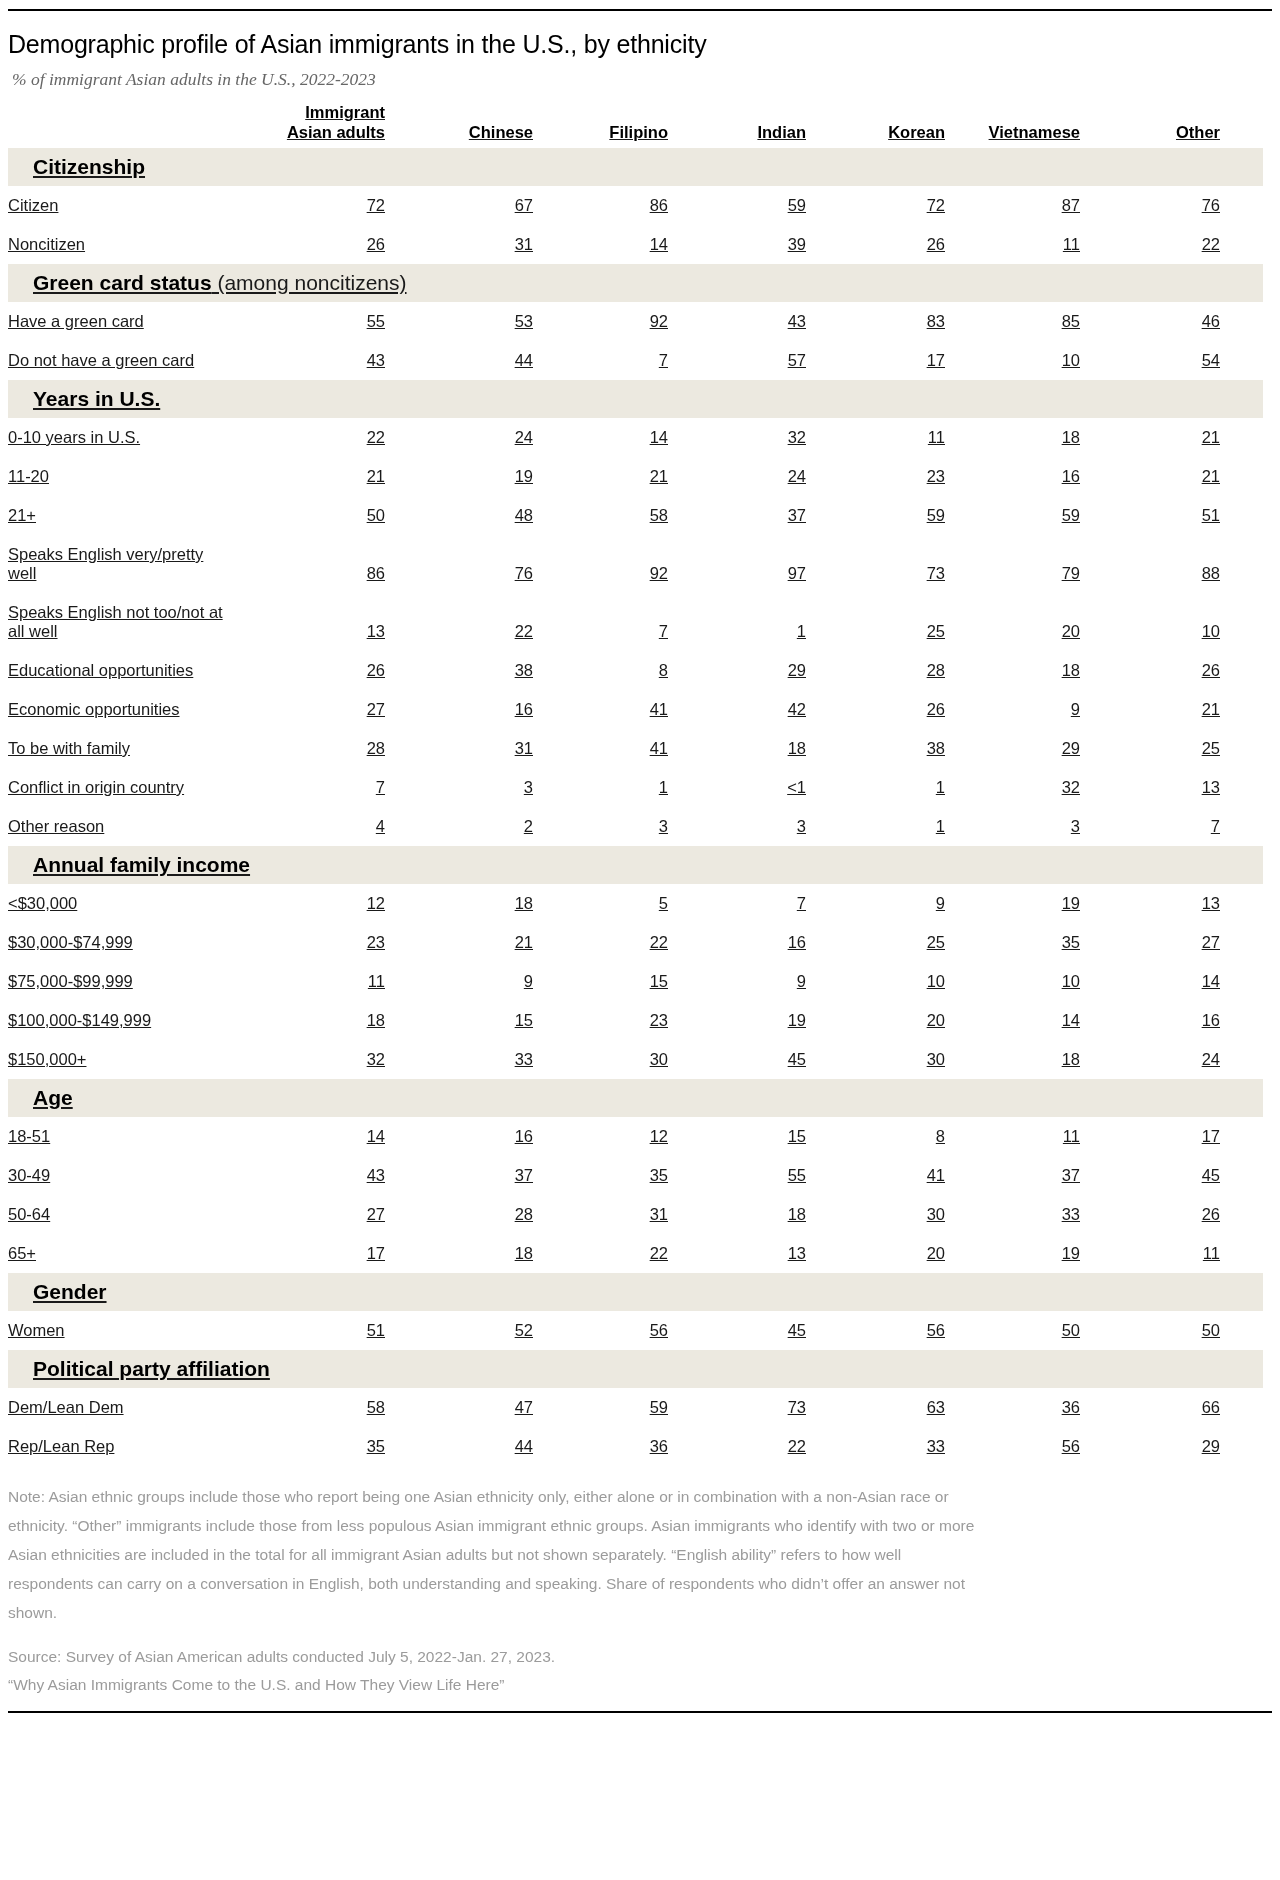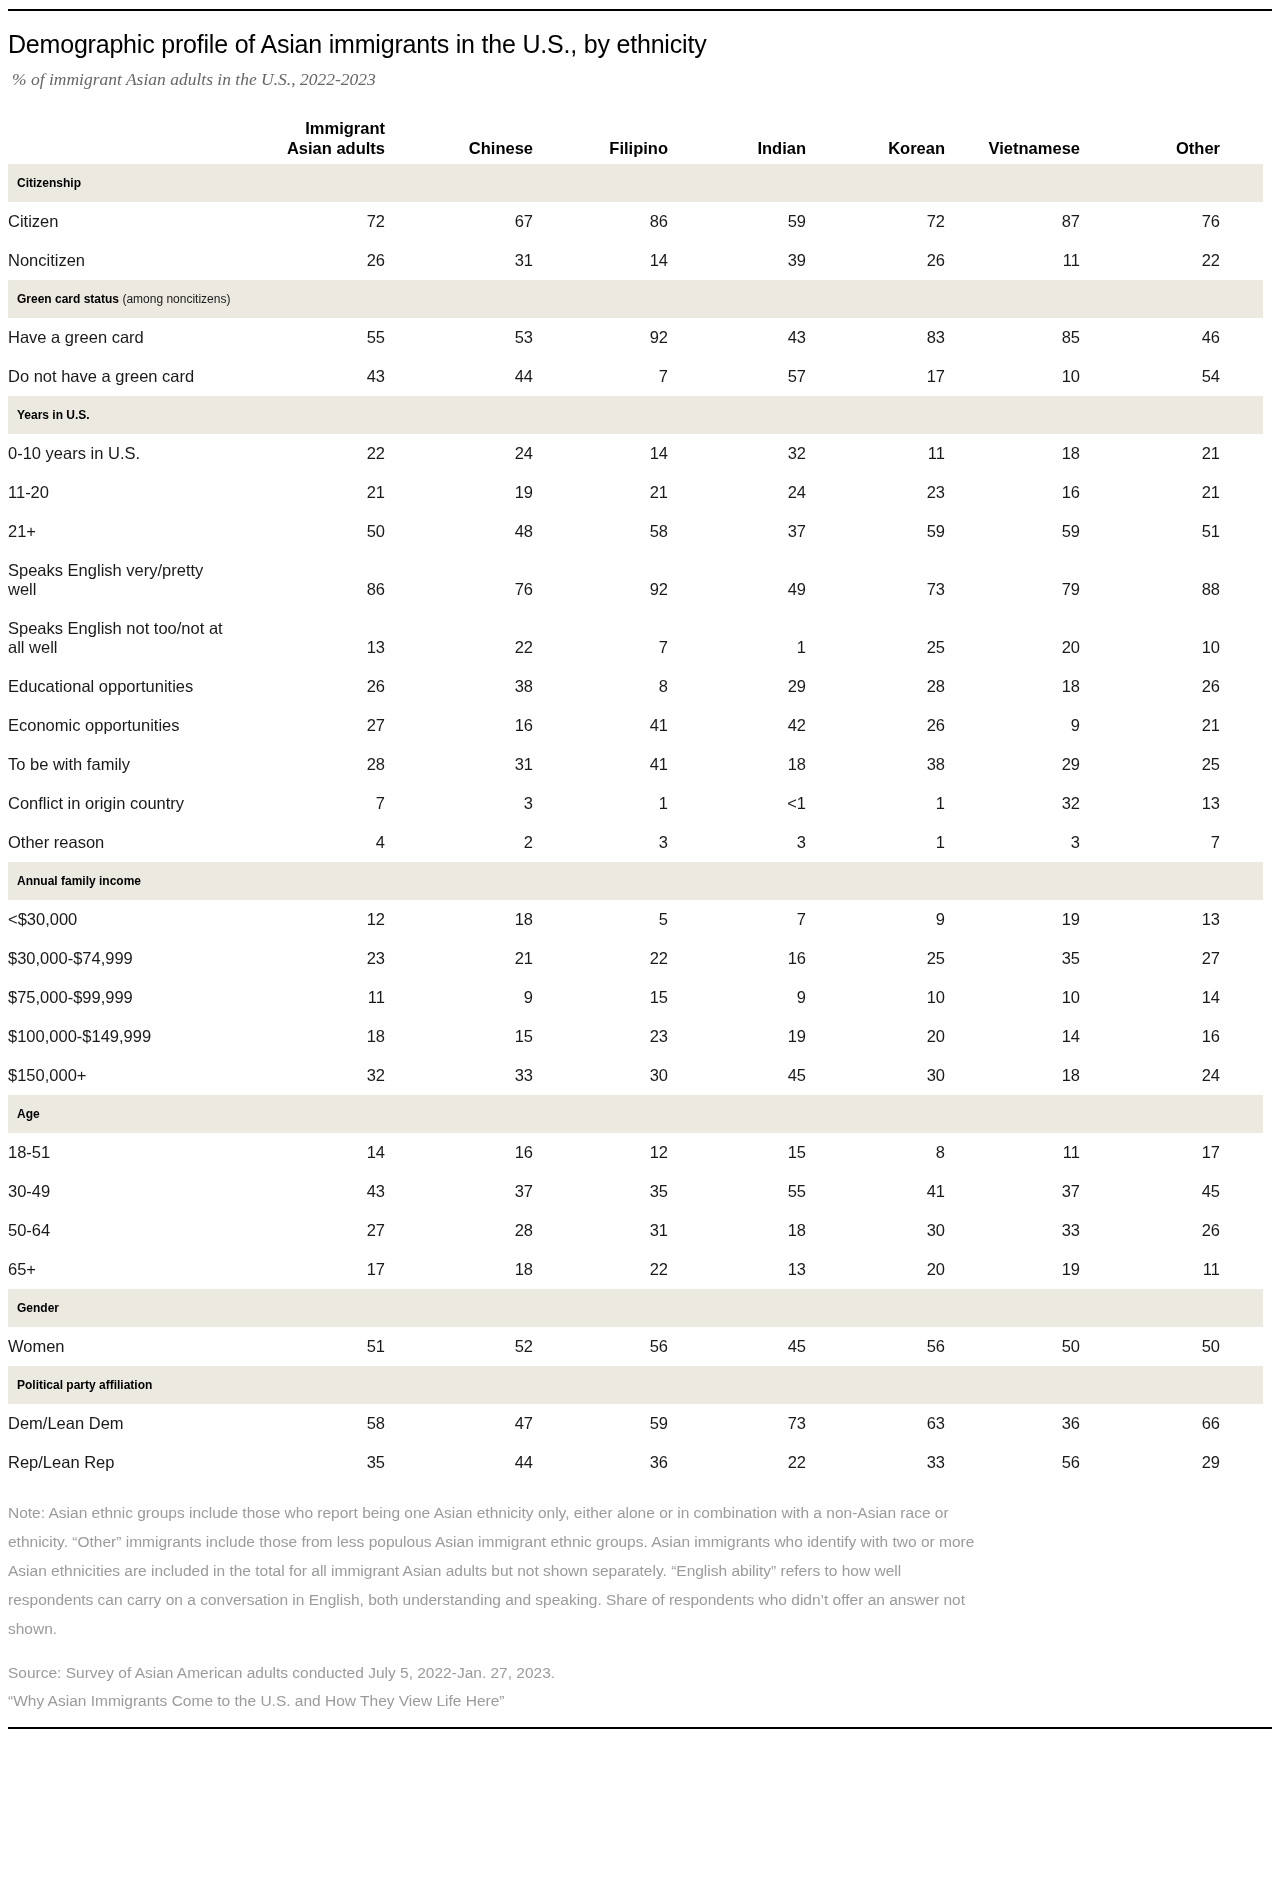--- a/index.html
+++ b/index.html
@@ -25,24 +25,25 @@
   .subtitle {
     margin: 9px 0 0 4px;
     font-family: "Liberation Serif", "DejaVu Serif", serif;
     font-style: italic;
     font-size: 17.5px;
     line-height: 22px;
     color: #666;
   }
 
   table.demo {
-    margin-top: 28px;
+    margin-top: 12px;
     border-collapse: collapse;
     table-layout: fixed;
     width: 1255px;
+    text-decoration: underline;
   }
   table.demo th, table.demo td { margin: 0; }
   thead th {
     font-size: 16.5px;
     line-height: 20px;
     font-weight: 700;
     text-align: right;
     vertical-align: bottom;
     padding: 0 0 6px 0;
     white-space: pre-line;
@@ -52,23 +53,23 @@
   tbody td {
     font-size: 16.5px;
     line-height: 19px;
     vertical-align: bottom;
     padding: 10px 0 10px 0;
   }
   tbody td.num { text-align: right; font-variant-numeric: tabular-nums; }
   tbody td.row-label { text-align: left; padding-right: 14px; }
   tr.section-row td {
     background: #ece9e0;
-    font-size: 12px;
+    font-size: 21px;
     line-height: 18px;
-    padding: 10px 0 10px 9px;
+    padding: 10px 0 10px 25px;
     vertical-align: middle;
   }
   tr.section-row .sec-head { font-weight: 700; color: #000; }
   tr.section-row .sec-note { font-weight: 400; color: #1a1a1a; }
 
   .note {
     margin-top: 16px;
     font-size: 15.5px;
     line-height: 29px;
     color: #9b9b9b;
@@ -207,21 +208,21 @@
           <td class="num">59</td>
           <td class="num">59</td>
           <td class="num">51</td>
           <td></td>
         </tr>
         <tr>
           <td class="row-label">Speaks English very/pretty well</td>
           <td class="num">86</td>
           <td class="num">76</td>
           <td class="num">92</td>
-          <td class="num">49</td>
+          <td class="num">97</td>
           <td class="num">73</td>
           <td class="num">79</td>
           <td class="num">88</td>
           <td></td>
         </tr>
         <tr>
           <td class="row-label">Speaks English not too/not at all well</td>
           <td class="num">13</td>
           <td class="num">22</td>
           <td class="num">7</td>

